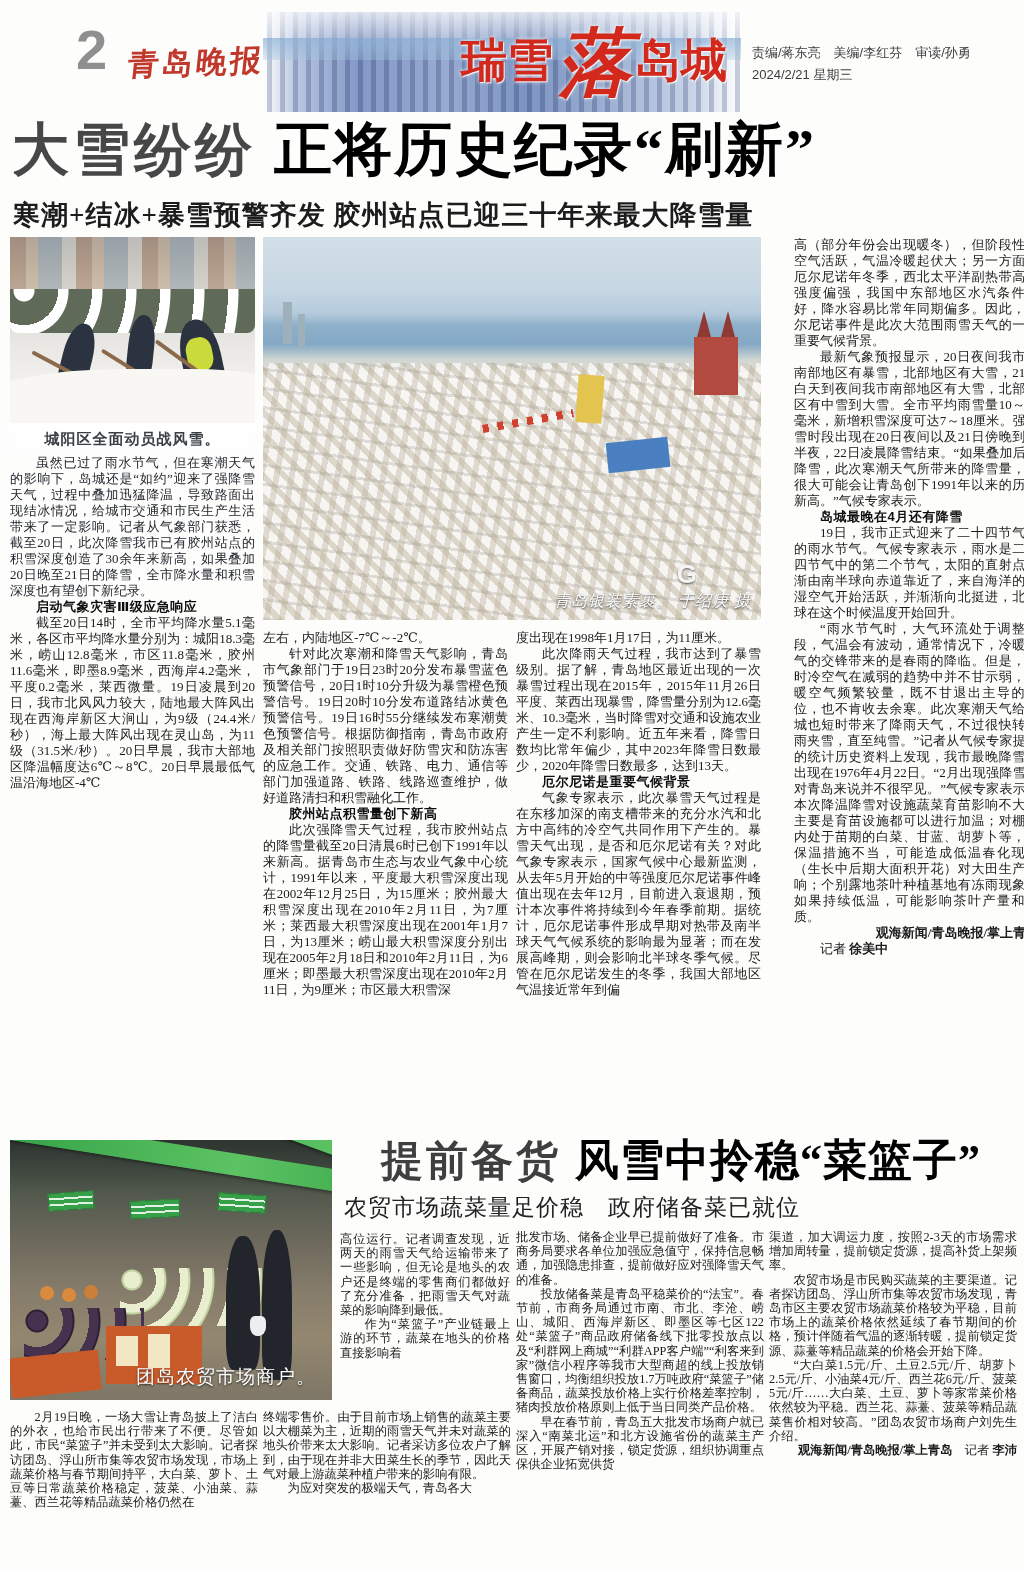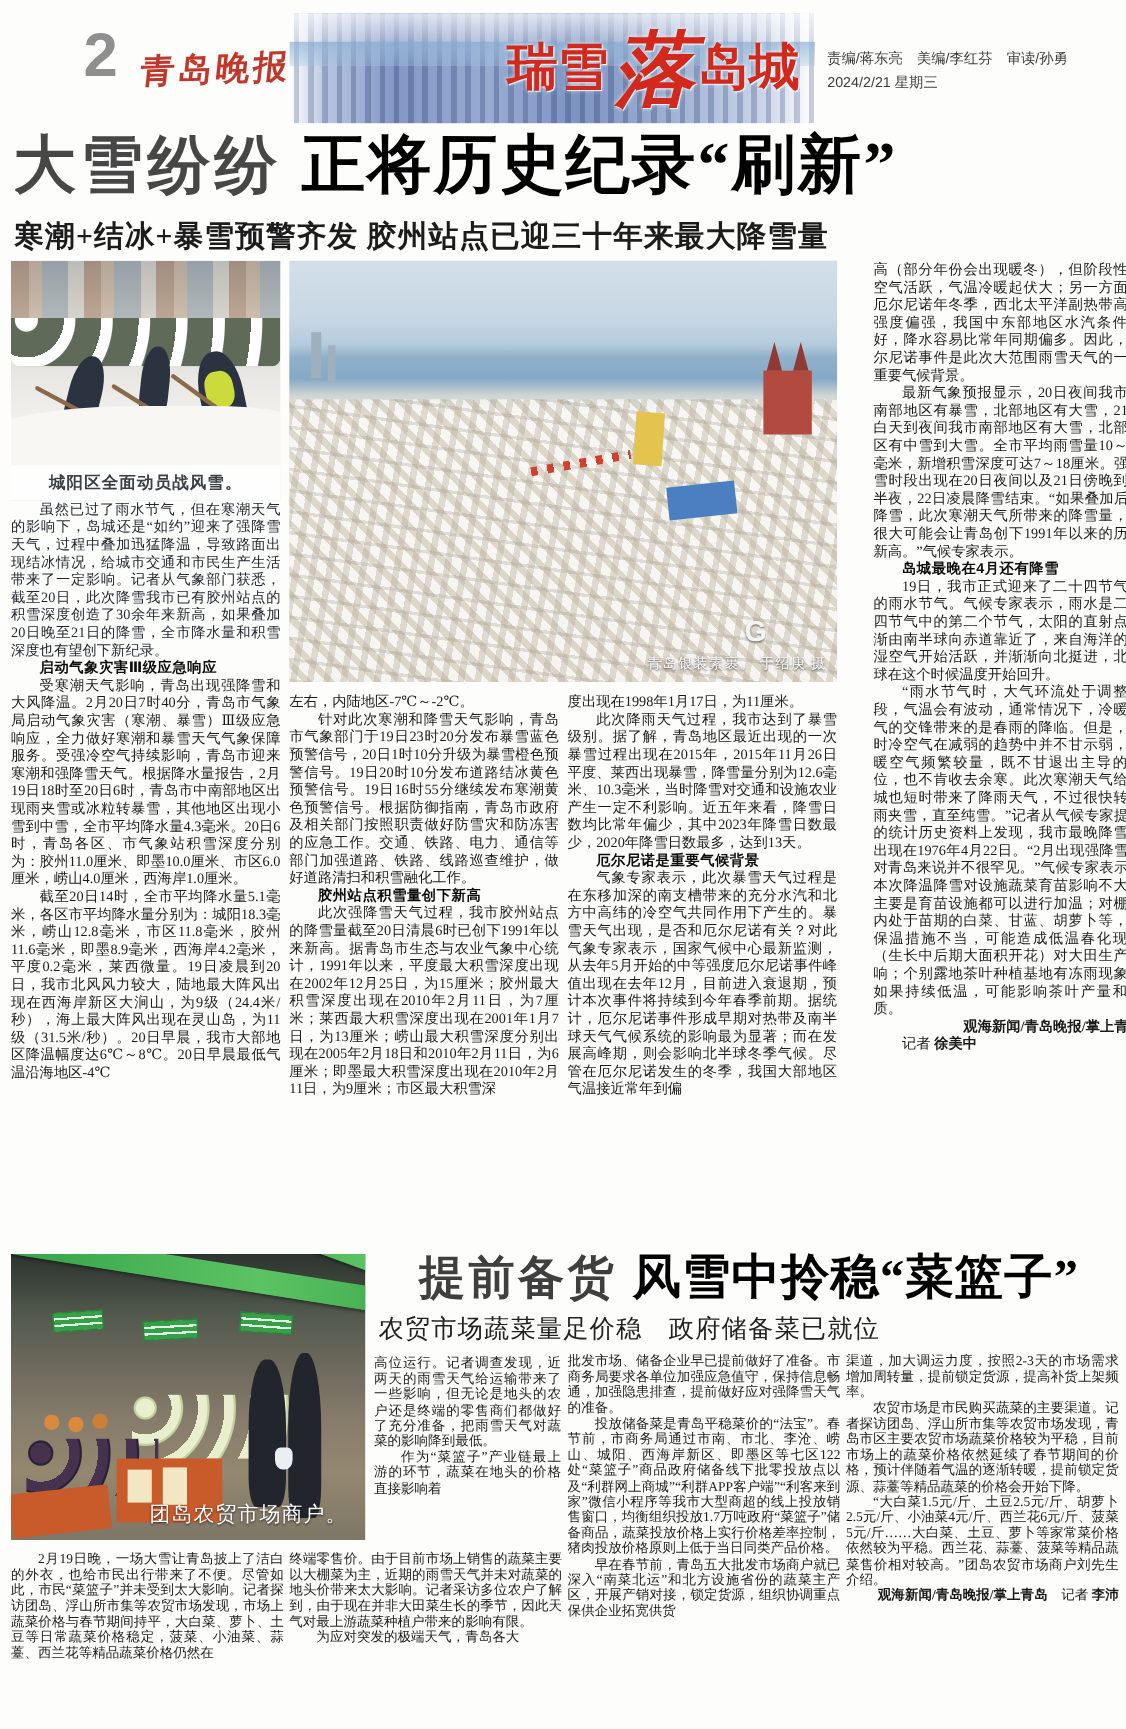--- a/index.html
+++ b/index.html
@@ -73,22 +73,22 @@
        repeating-linear-gradient(45deg,rgba(255,255,255,.75) 0 9px,rgba(203,192,172,.45) 9px 15px);}
   .p2-tower{position:absolute;background:#9fb0bd;}
   .p2-yellow{position:absolute;left:63%;top:36%;width:26px;height:48px;background:#e3c44e;transform:rotate(4deg);}
   .p2-blue{position:absolute;left:69%;top:53%;width:62px;height:30px;background:#4a7fc1;transform:rotate(-6deg);}
   .p2-church{position:absolute;left:86.5%;top:26%;width:44px;height:58px;background:#b34a40;}
   .p2-church::before,.p2-church::after{content:"";position:absolute;top:-26px;width:0;height:0;
      border-left:7px solid transparent;border-right:7px solid transparent;border-bottom:26px solid #8f3a34;}
   .p2-church::before{left:3px;} .p2-church::after{right:3px;}
   .p2-lanterns{position:absolute;left:44%;top:47%;width:92px;height:8px;transform:rotate(-10deg);
      background:repeating-linear-gradient(90deg,#d0402f 0 6px,rgba(255,255,255,0) 6px 15px);}
-  .p2-credit{position:absolute;right:10px;bottom:8px;color:#fff;font-size:13px;letter-spacing:1px;
-     text-shadow:0 1px 2px rgba(40,40,40,.9);}
+  .p2-credit{position:absolute;right:10px;bottom:8px;color:#fff;font-size:16px;letter-spacing:1px;
+     text-shadow:0 1px 2px rgba(40,40,40,.9);font-style:italic;}
   .p2-logo{position:absolute;right:64px;bottom:30px;color:rgba(255,255,255,.92);font-size:26px;font-weight:800;
      font-family:"Liberation Sans","DejaVu Sans",sans-serif;text-shadow:0 1px 2px rgba(60,60,60,.8);}
 
   
   .photo3{position:absolute;left:10px;top:1140px;width:322px;height:260px;overflow:hidden;
      background:linear-gradient(180deg,#2e342f 0%,#3c453c 10%,#545a4e 22%,#6e6a5d 40%,#867c6b 58%,#93876f 76%,#7e7666 100%);}
   .beam{position:absolute;height:22px;width:150%;
      background:linear-gradient(90deg,#2f9e44,#5cc363 55%,#2f9e44);box-shadow:0 2px 3px rgba(0,0,0,.35);}
   .sign{position:absolute;background:#35a047;border:1px solid #2a7d38;
      background-image:repeating-linear-gradient(0deg,rgba(255,255,255,0) 0 4px,rgba(255,255,255,.85) 4px 6px);}
@@ -149,21 +149,20 @@
         <div class="vest" style="left:6px;top:18px;width:26px;height:34px;"></div>
       </div>
       <div class="shovel" style="left:18px;top:130px;width:72px;transform:rotate(28deg);"></div>
       <div class="shovel" style="left:86px;top:132px;width:78px;transform:rotate(32deg);"></div>
       <div class="shovel" style="left:138px;top:126px;width:82px;transform:rotate(36deg);"></div>
       <div class="p1-snow"></div>
       <div class="photo-cap">城阳区全面动员战风雪。</div>
     </div>
     <p class="intro">虽然已过了雨水节气，但在寒潮天气的影响下，岛城还是“如约”迎来了强降雪天气，过程中叠加迅猛降温，导致路面出现结冰情况，给城市交通和市民生产生活带来了一定影响。记者从气象部门获悉，截至20日，此次降雪我市已有胶州站点的积雪深度创造了30余年来新高，如果叠加20日晚至21日的降雪，全市降水量和积雪深度也有望创下新纪录。</p>
     <p class="sec-head">启动气象灾害Ⅲ级应急响应</p>
-    <p>受寒潮天气影响，青岛出现强降雪和大风降温。2月20日7时40分，青岛市气象局启动气象灾害（寒潮、暴雪）Ⅲ级应急响应，全力做好寒潮和暴雪天气气象保障服务。受强冷空气持续影响，青岛市迎来寒潮和强降雪天气。根据降水量报告，2月19日18时至20日6时，青岛市中南部地区出现雨夹雪或冰粒转暴雪，其他地区出现小雪到中雪，全市平均降水量4.3毫米。20日6时，青岛各区、市气象站积雪深度分别为：胶州11.0厘米、即墨10.0厘米、市区6.0厘米，崂山4.0厘米，西海岸1.0厘米。</p>
     <p>截至20日14时，全市平均降水量5.1毫米，各区市平均降水量分别为：城阳18.3毫米，崂山12.8毫米，市区11.8毫米，胶州11.6毫米，即墨8.9毫米，西海岸4.2毫米，平度0.2毫米，莱西微量。19日凌晨到20日，我市北风风力较大，陆地最大阵风出现在西海岸新区大涧山，为9级（24.4米/秒），海上最大阵风出现在灵山岛，为11级（31.5米/秒）。20日早晨，我市大部地区降温幅度达6℃～8℃。20日早晨最低气温沿海地区-4℃</p>
   </div>
 
   <div class="photo2">
     <div class="p2-city"></div>
     <div class="p2-tower" style="left:4%;top:17%;width:9px;height:42px;"></div>
     <div class="p2-tower" style="left:7%;top:20%;width:7px;height:34px;"></div>
     <div class="p2-yellow"></div>
     <div class="p2-blue"></div>
     <div class="p2-church"></div>

